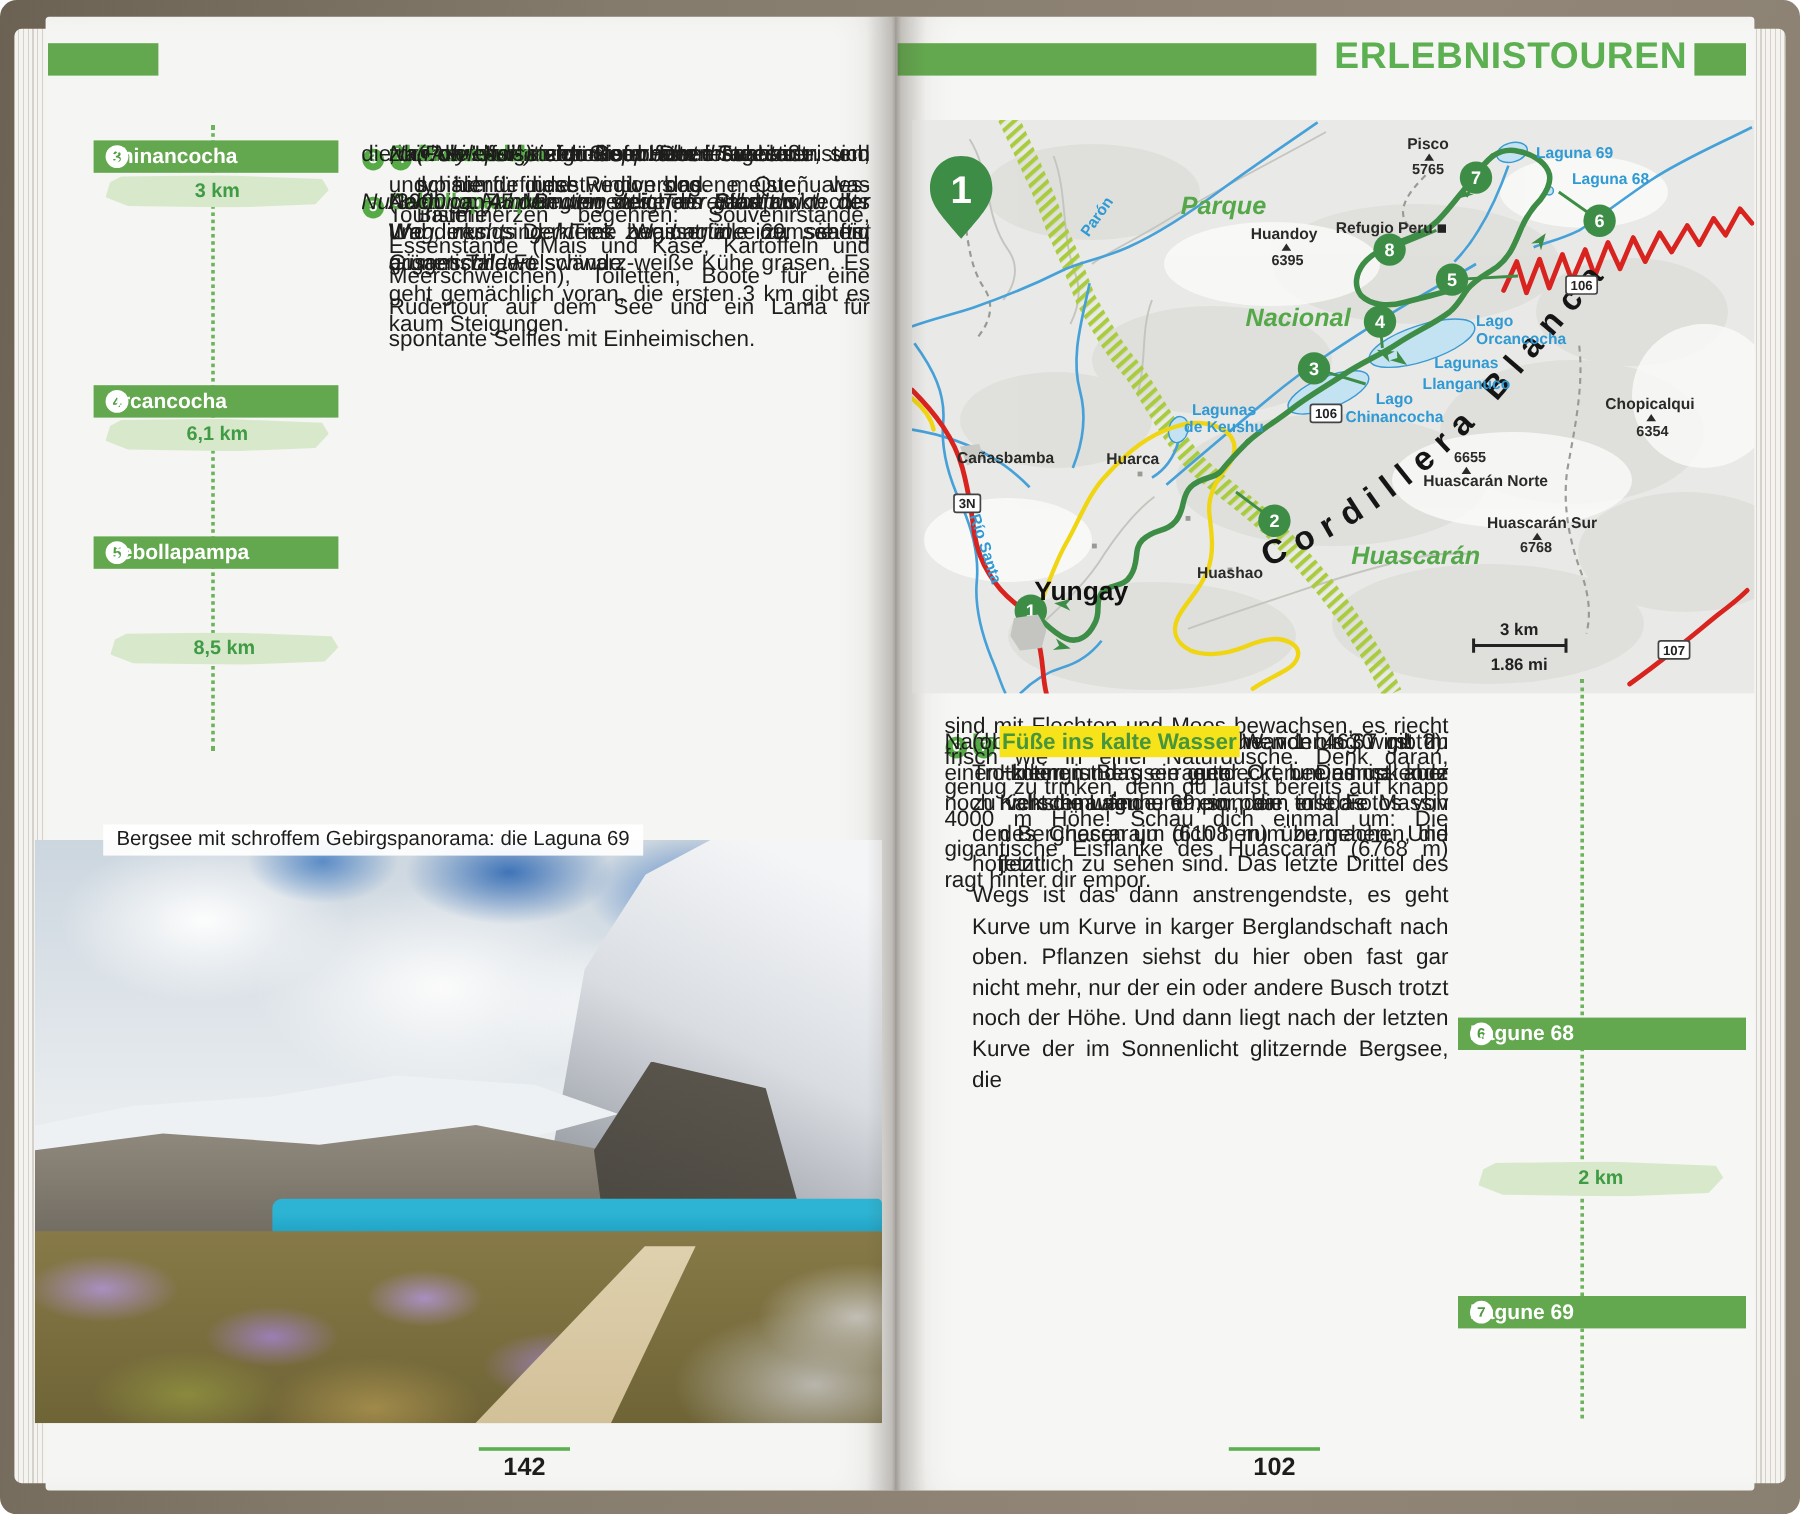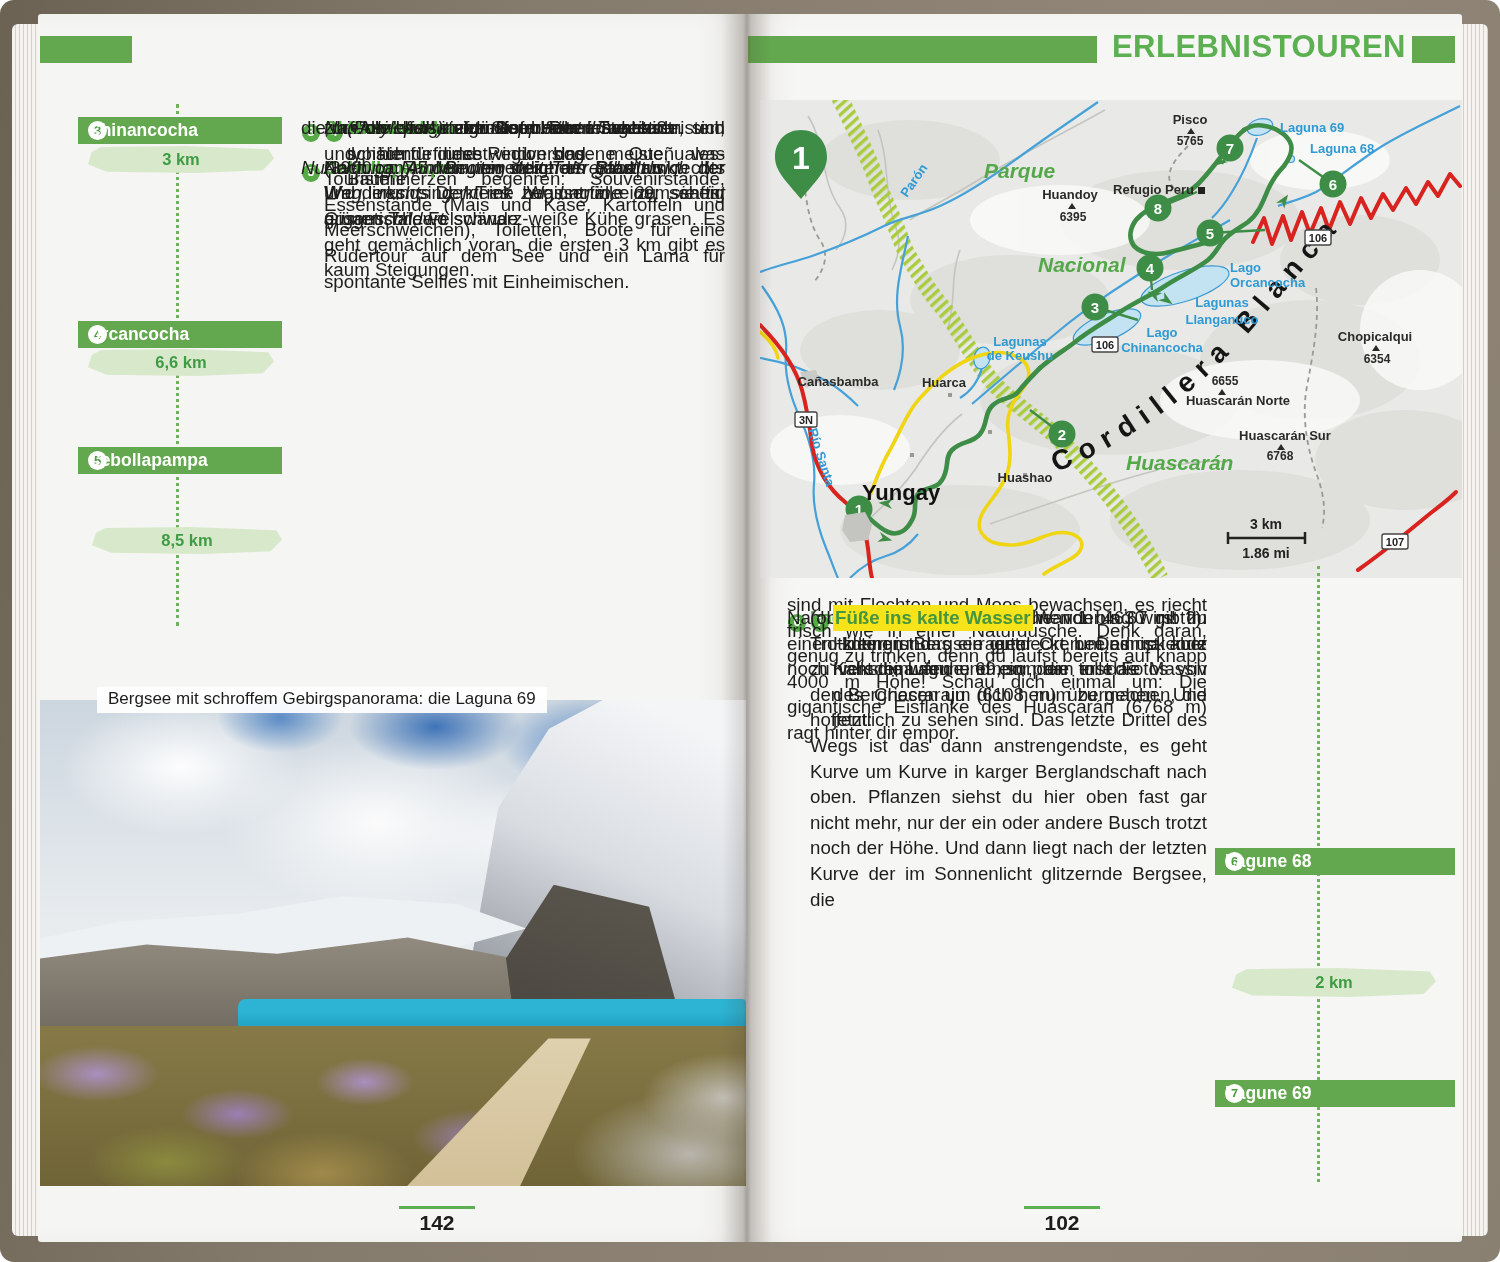--- a/index.html
+++ b/index.html
@@ -40,21 +40,21 @@
   .col{font-size:18.7px;line-height:25.6px;text-align:justify;color:#1d1d1b;}
   .col p{position:static;margin:0 0 13px 0;}
   .rich-i{font-style:italic;}
   .rich-g{color:#56ab47;font-weight:bold;}
   .rich-h{background:#f6e31a;color:#47953c;font-weight:bold;padding:0 2px;}
   .badge{display:inline-flex;position:static;width:18px;height:18px;border-radius:50%;background:#56ab47;
          color:#fff;font-size:12.5px;font-weight:bold;align-items:center;justify-content:center;
          vertical-align:-2px;margin:0 4px 0 1px;}
   .h2g{position:static;font-size:20.5px;font-weight:bold;color:#3f9f40;margin:2px 0 7px;letter-spacing:.2px;}
   
-  .photo{left:40px;top:700px;width:706px;height:486px;overflow:visible;}
+  .photo{left:29px;top:700px;width:706px;height:486px;overflow:visible;}
   .ph{position:absolute;}
   .ph-base{inset:0;overflow:hidden;background:#e8ecef;}
   .ph-sky{left:0;top:0;width:100%;height:46%;
     background:
       radial-gradient(120px 60px at 56% 12%,#3f74b8 0%,rgba(63,116,184,0) 72%),
       radial-gradient(140px 70px at 79% 20%,#4a80c4 0%,rgba(74,128,196,0) 70%),
       radial-gradient(90px 50px at 34% 8%,#5b8cc6 0%,rgba(91,140,198,0) 70%),
       radial-gradient(160px 90px at 20% 30%,#fdfdfd 0%,rgba(253,253,253,0) 75%),
       radial-gradient(200px 110px at 48% 55%,#fbfbfb 0%,rgba(251,251,251,0) 78%),
       radial-gradient(150px 80px at 70% 62%,#f6f7f8 0%,rgba(246,247,248,0) 75%),
@@ -128,21 +128,21 @@
   </div>
   <div class="brush" style="left:88px;top:146px;width:186px;height:27px;">
     <span>3 km</span>
   </div>
 
   <div class="sbar" style="left:78px;top:321px;width:204px;">
     <span class="ncirc">4</span>
     <span>Orcancocha</span>
   </div>
   <div class="brush" style="left:88px;top:349px;width:186px;height:27px;">
-    <span>6,6 km</span>
+    <span>6,1 km</span>
   </div>
 
   <div class="sbar" style="left:78px;top:447px;width:204px;">
     <span class="ncirc">5</span>
     <span>Cebollapampa</span>
   </div>
   <div class="brush" style="left:92px;top:527px;width:190px;height:27px;">
     <span>8,5 km</span>
   </div>
 

